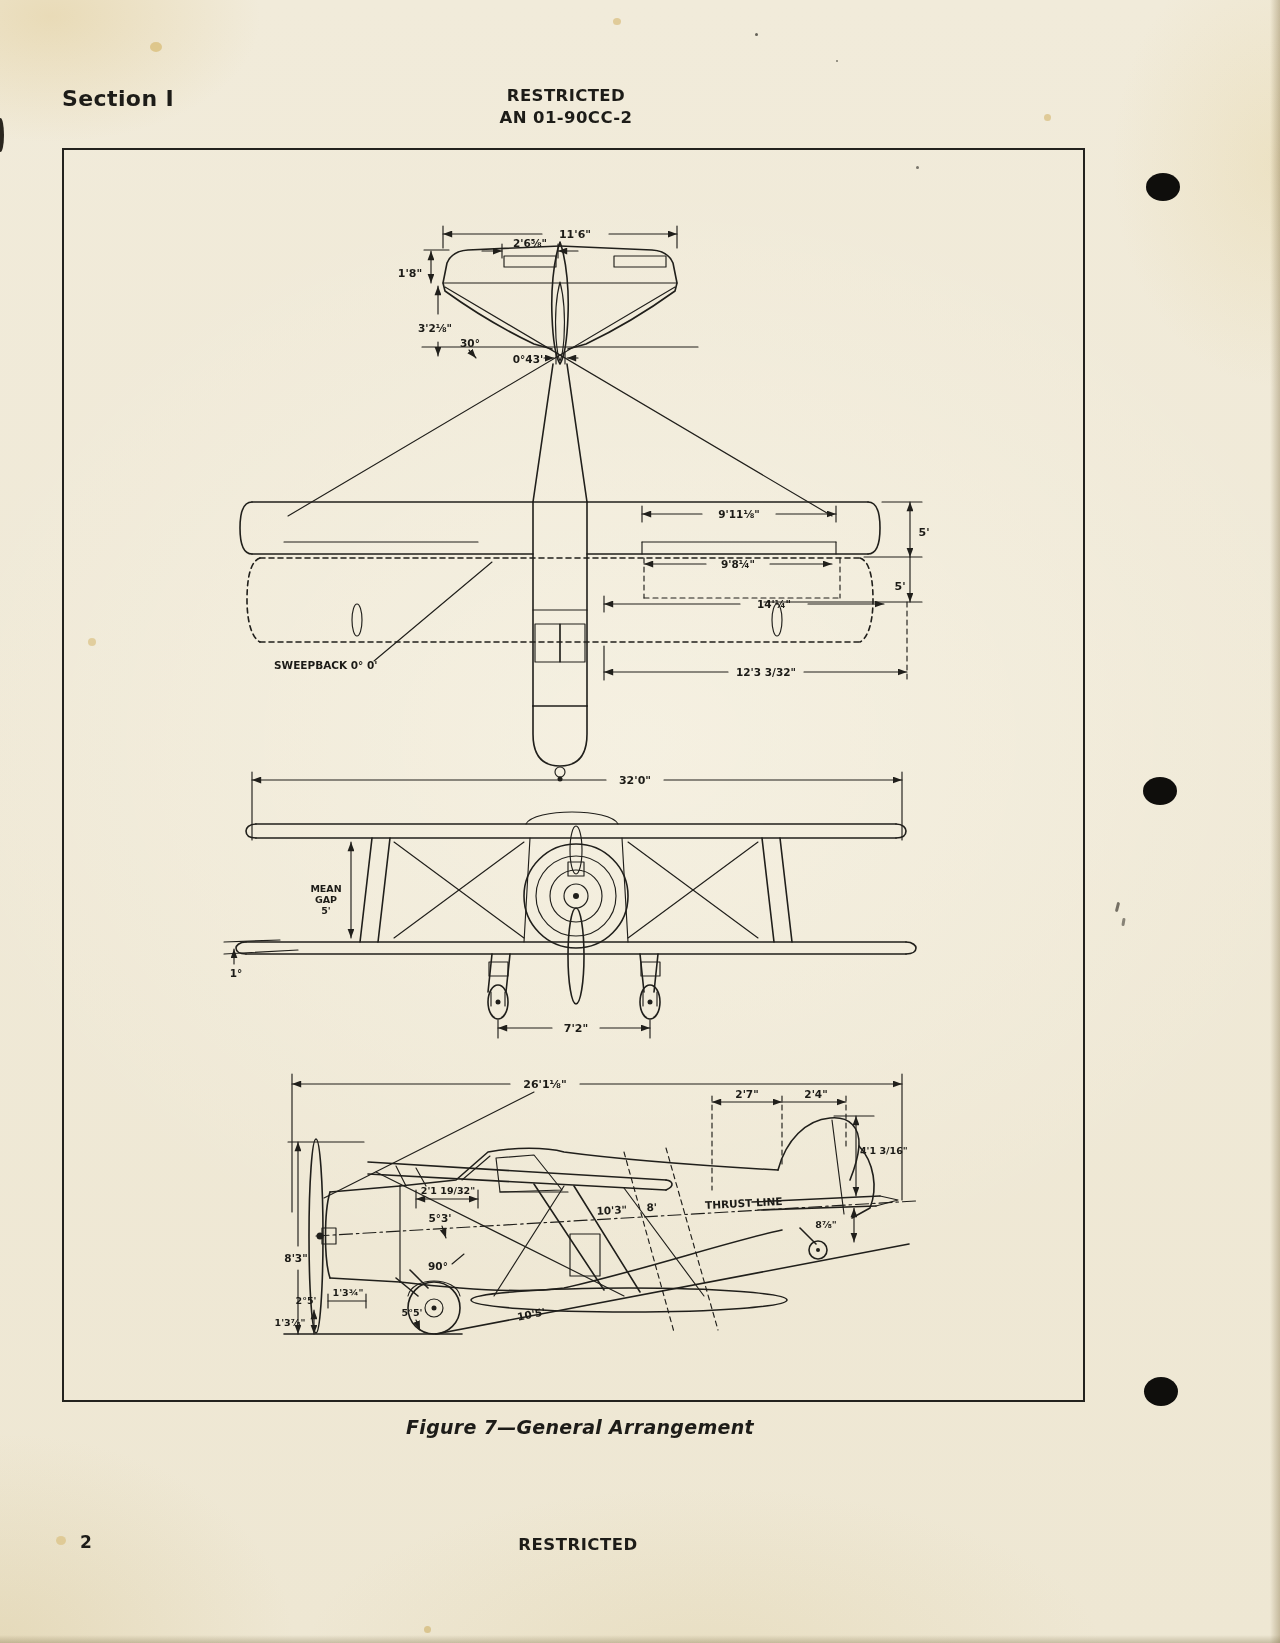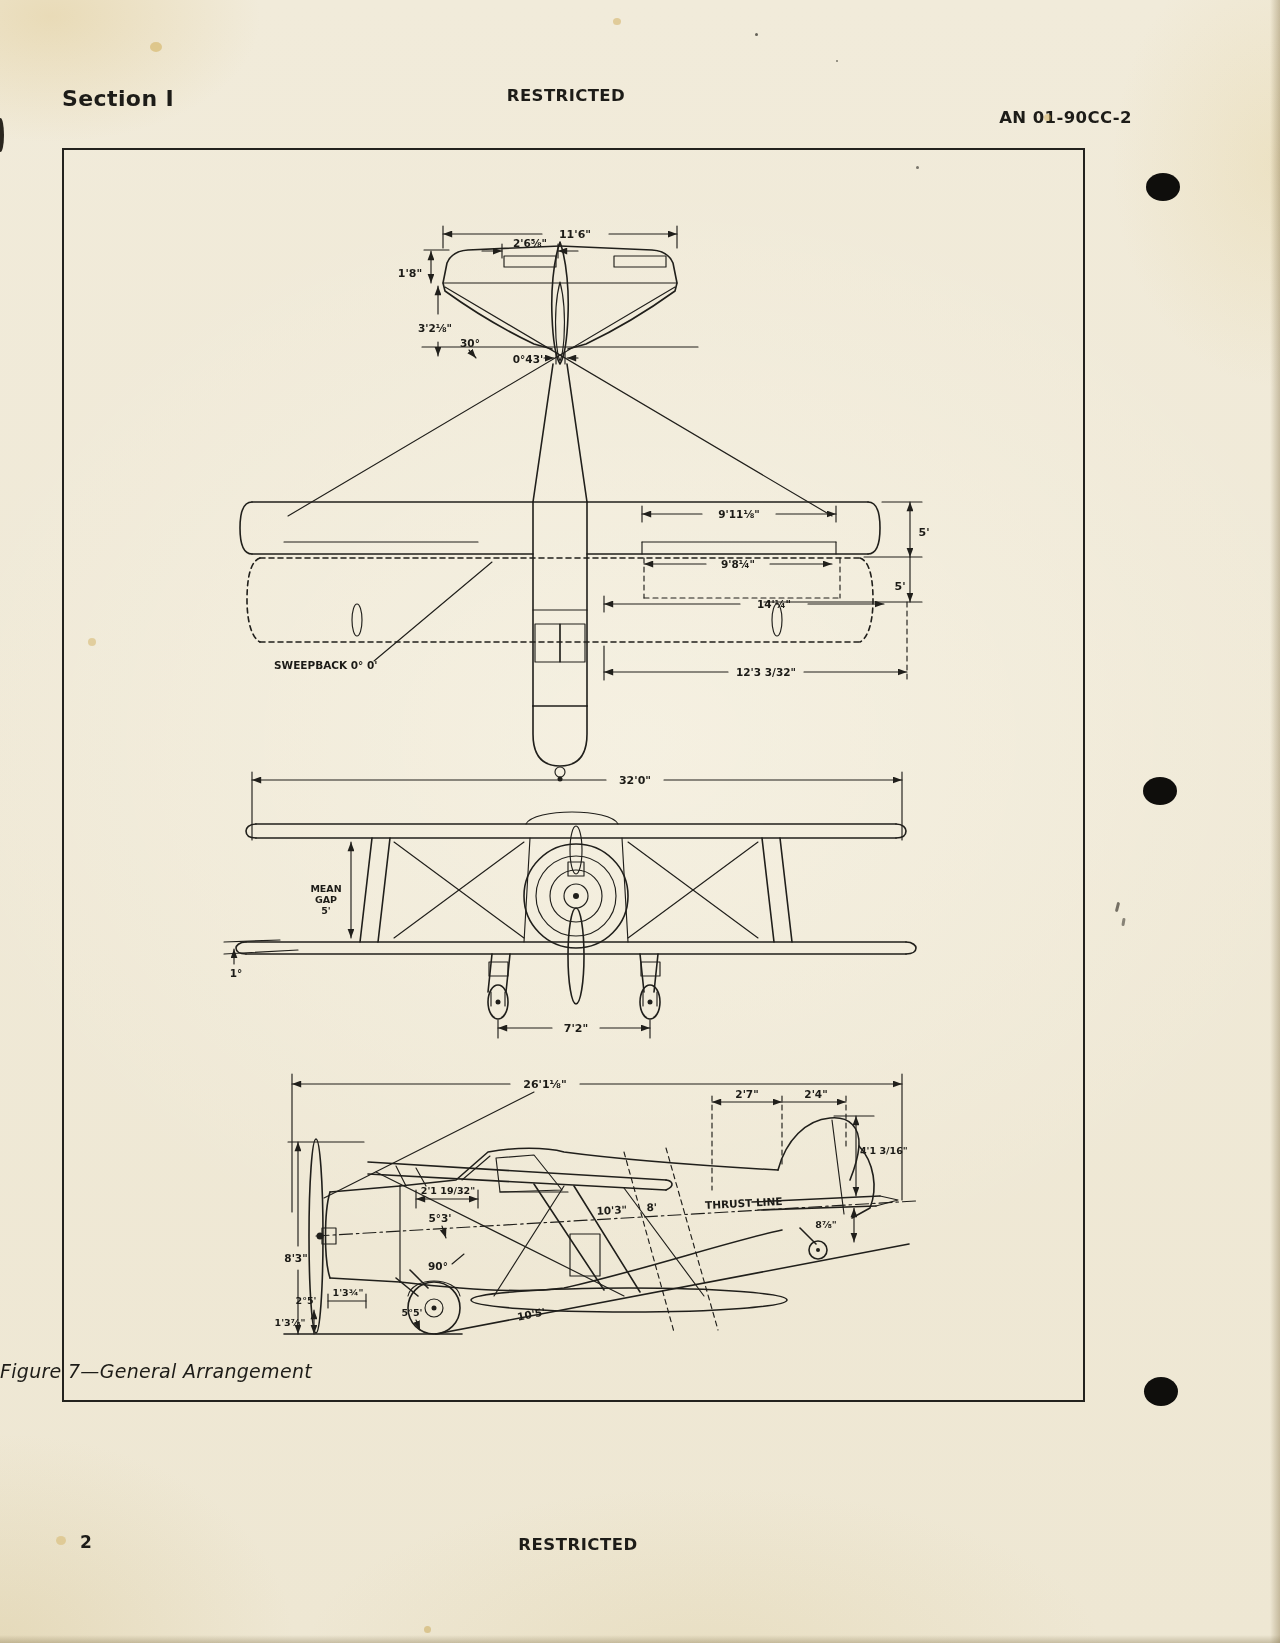--- a/index.html
+++ b/index.html
@@ -9,24 +9,24 @@
     background:
       radial-gradient(ellipse 300px 180px at 4% 1%, rgba(214,182,104,.30), transparent 70%),
       radial-gradient(ellipse 240px 320px at 100% 10%, rgba(219,193,118,.22), transparent 70%),
       radial-gradient(ellipse 420px 300px at 0% 100%, rgba(205,183,122,.28), transparent 70%),
       radial-gradient(ellipse 560px 240px at 55% 101%, rgba(208,188,128,.20), transparent 72%),
       radial-gradient(ellipse 900px 700px at 50% 45%, rgba(255,253,244,.35), transparent 80%),
       linear-gradient(#f1ebda,#eee7d3);
   }
   .hdr-left{position:absolute;left:62px;top:86px;font-size:22px;font-weight:bold;letter-spacing:.4px;}
   .hdr-center{position:absolute;left:0;top:86px;width:1132px;text-align:center;font-weight:bold;font-size:16.5px;letter-spacing:.4px;}
-  .hdr-doc{top:108px;text-align:right;}
+  .hdr-doc{top:108px;}
   .figure-frame{position:absolute;left:62px;top:148px;width:1023px;height:1254px;border:2.5px solid #23221e;box-sizing:border-box;}
   .figure-frame svg{position:absolute;left:0;top:0;}
-  .caption{position:absolute;left:0;top:1360px;width:1160px;text-align:left;font-size:19px;font-weight:normal;font-style:italic;letter-spacing:.3px;}
+  .caption{position:absolute;left:0;top:1416px;width:1160px;text-align:center;font-size:19px;font-weight:bold;font-style:italic;letter-spacing:.3px;}
   .pagenum{position:absolute;left:80px;top:1532px;font-size:17px;font-weight:bold;}
   .ftr-center{position:absolute;left:0;top:1535px;width:1156px;text-align:center;font-weight:bold;font-size:16.5px;letter-spacing:.5px;}
   .punch{position:absolute;background:#0f0e0c;border-radius:50%;}
   .spot{position:absolute;border-radius:50%;}
   .edge-right{position:absolute;right:0;top:0;width:10px;height:1643px;background:linear-gradient(to left, rgba(120,100,55,.35), transparent);}
   .edge-bottom{position:absolute;left:0;bottom:0;width:1280px;height:8px;background:linear-gradient(to top, rgba(110,95,55,.30), transparent);}
   .edge-nick{position:absolute;left:-3px;top:118px;width:7px;height:34px;background:#2a261e;border-radius:50%;}
   
   .ln{stroke:#201f1b;stroke-width:1.6;fill:none;stroke-linecap:round;stroke-linejoin:round;}
   .thin{stroke-width:1.15;}

